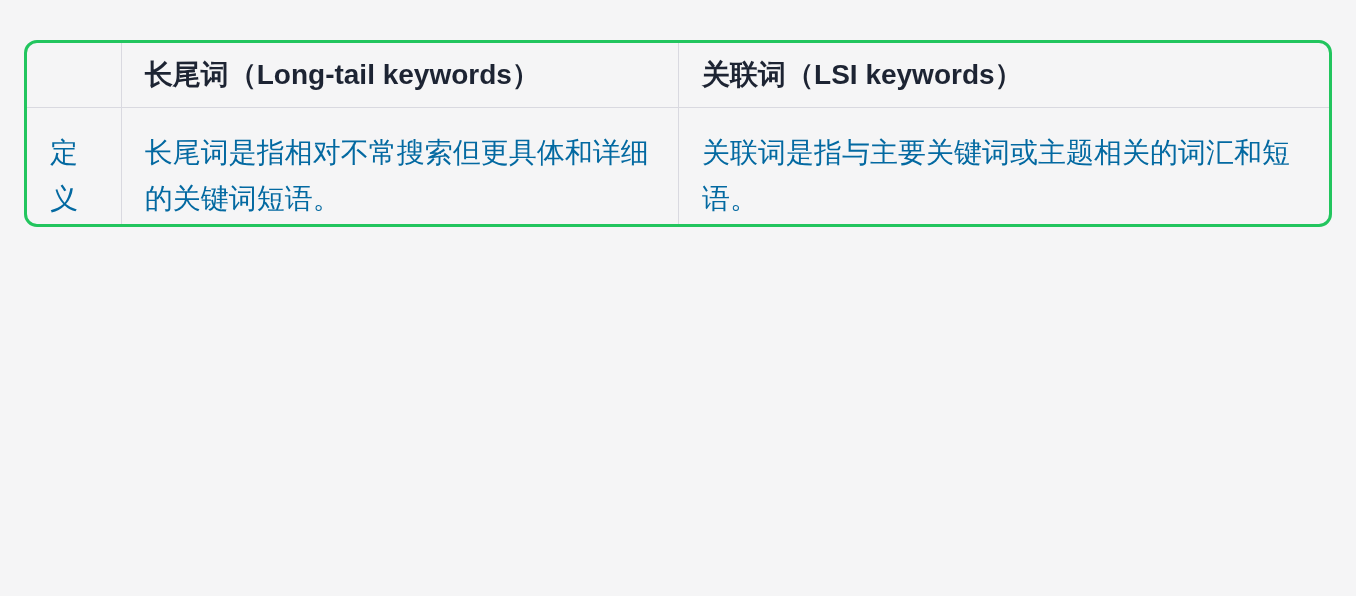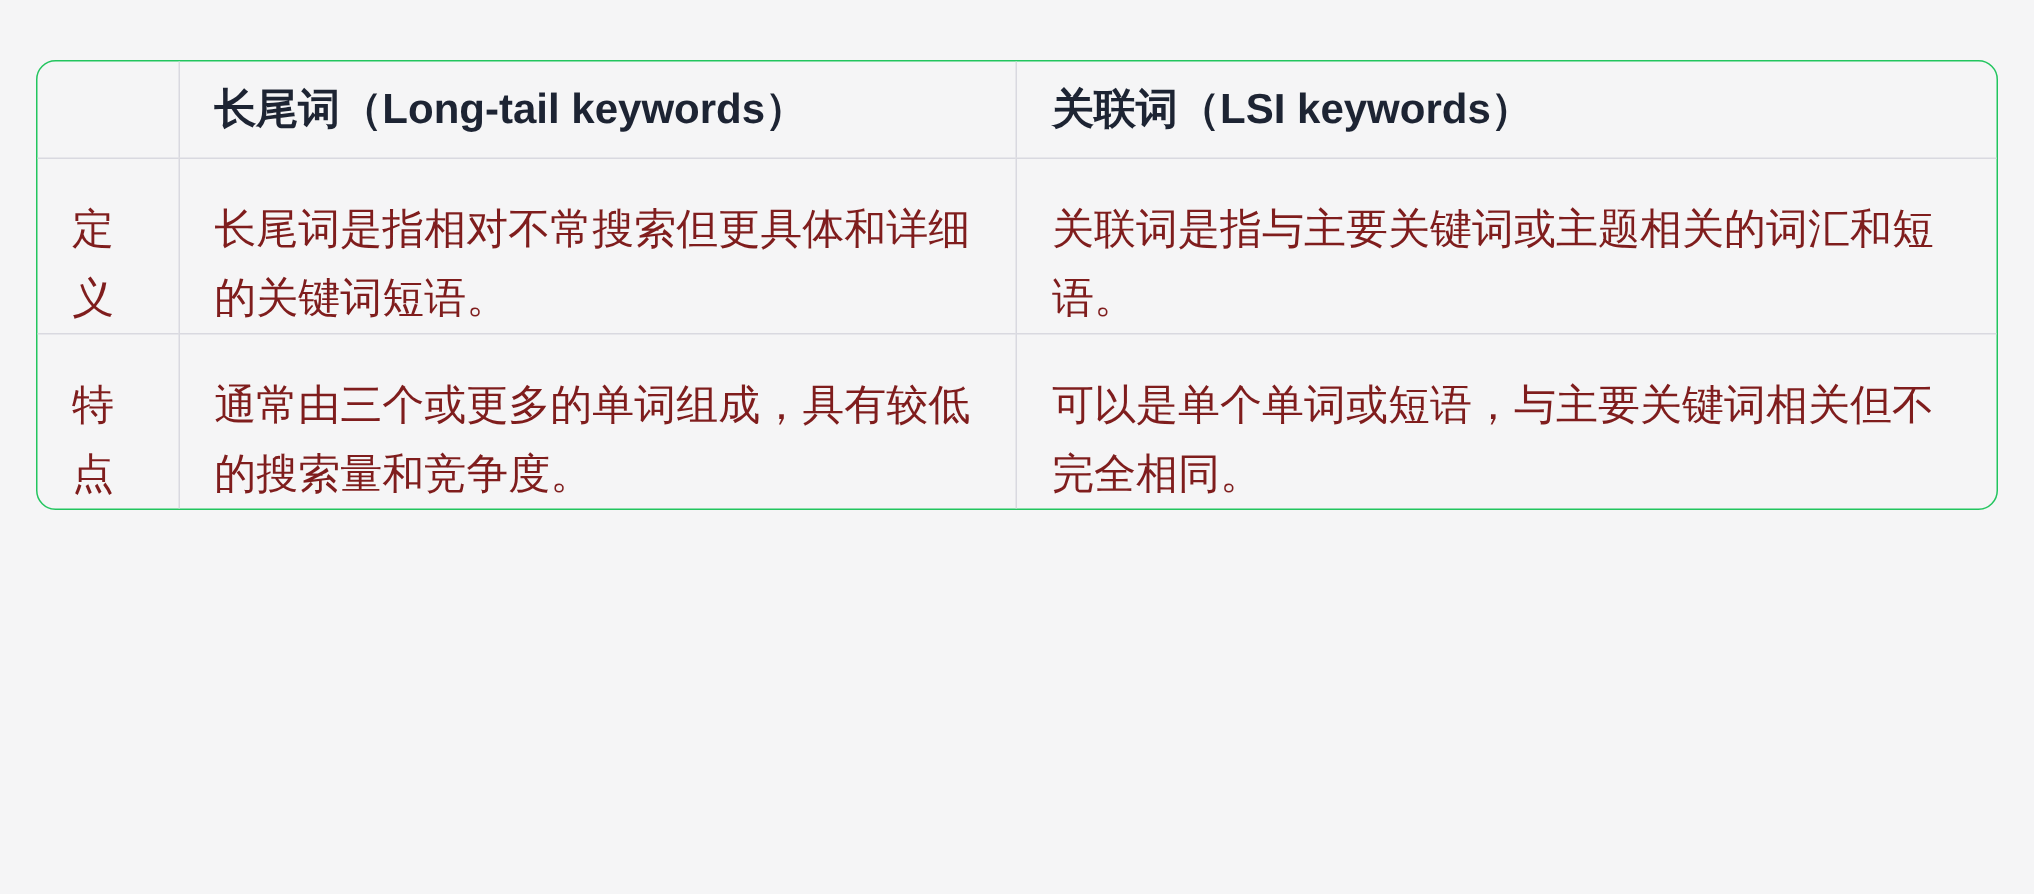--- a/index.html
+++ b/index.html
@@ -13,40 +13,41 @@
   .table-wrap {
     position: absolute;
     left: 24px;
     top: 40px;
     width: 1308px;
   }
   table.cmp {
     width: 1308px;
     border-collapse: separate;
     border-spacing: 0;
-    border: 1px solid #22c55e;
+    border: 3px solid #22c55e;
     border-radius: 13px;
   }
   table.cmp th, table.cmp td {
     font-size: 28px;
     text-align: left;
     vertical-align: top;
     padding: 24px 24px 0 23px;
     line-height: 46px;
   }
   table.cmp th {
     height: 64px;
     vertical-align: middle;
     padding-top: 0;
     font-weight: 700;
     color: #1d2433;
     white-space: nowrap;
   }
   table.cmp td {
-    color: #7f1d1d;
+    color: #0369a1;
+    font-family: Liberation Mono, monospace;
   }
   
   table.cmp .c2, table.cmp .c3 { border-left: 1px solid #d9d9e0; }
   table.cmp tr.body-row th, table.cmp tr.body-row td { border-top: 1px solid #d9d9e0; }
   
   col.col-label { width: 94px; }
   col.col-longtail { width: 559px; }
   col.col-lsi { width: 655px; }
   
   td.row-label {
@@ -72,20 +73,15 @@
         <tr>
       <th class="c1"></th>
       <th class="c2">长尾词（Long-tail keywords）</th>
       <th class="c3">关联词（LSI keywords）</th>
     </tr>
     <tr class="body-row r1">
       <td class="c1 row-label">定义</td>
       <td class="c2">长尾词是指相对不常搜索但更具体和详细的关键词短语。</td>
       <td class="c3">关联词是指与主要关键词或主题相关的词汇和短语。</td>
     </tr>
-    <tr class="body-row r2">
-      <td class="c1 row-label">特点</td>
-      <td class="c2">通常由三个或更多的单词组成，具有较低的搜索量和竞争度。</td>
-      <td class="c3">可以是单个单词或短语，与主要关键词相关但不完全相同。</td>
-    </tr>
   </tbody>
     </table>
 </div>
 
 </body></html>

